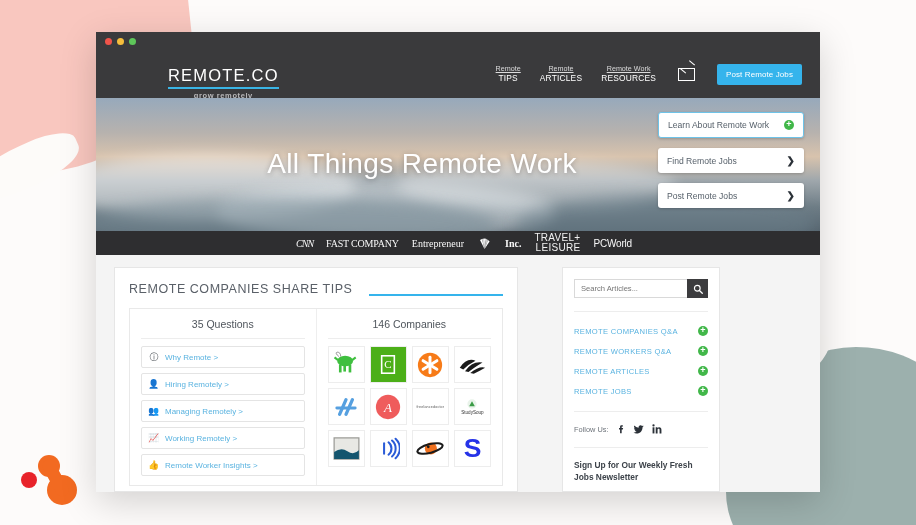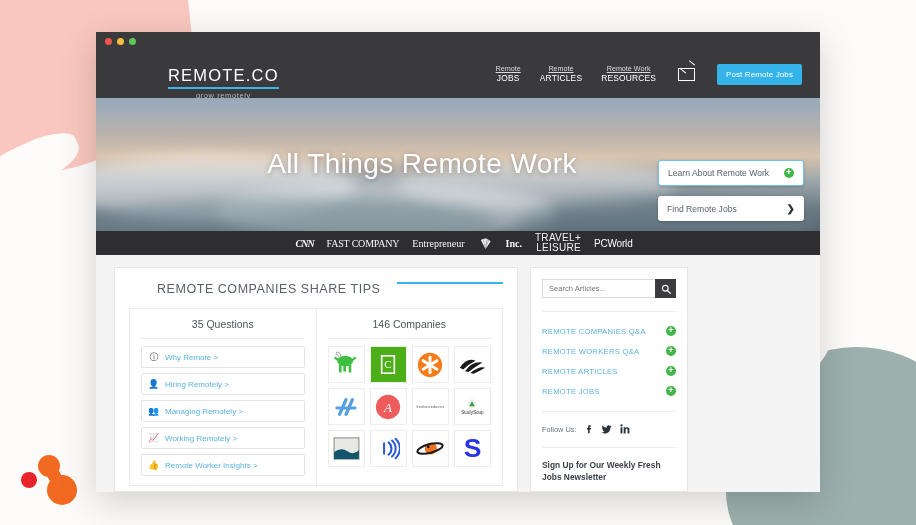--- a/index.html
+++ b/index.html
@@ -51,21 +51,21 @@
   .dot.red { background: #f0544a; } .dot.yellow { background: #f5bd3c; } .dot.green { background: #5ec65a; }
 
   
   .site-header {
     height: 48px; background: #3a3a3c;
     display: flex; align-items: center; padding: 0 18px 0 72px;
   }
   .brand { display: flex; flex-direction: column; align-items: center; margin-top: 17px; }
   .brand-name { color: #fff; font-size: 16.5px; letter-spacing: 1.2px; font-weight: 400; padding-bottom: 1px; }
   .brand-rule { width: 100%; height: 2px; background: #3ab5e6; margin: 1px 0 2px; }
-  .brand-tag { color: #b9b9bb; font-size: 7.5px; letter-spacing: .6px; }
+  .brand-tag { color: #b9b9bb; font-size: 7.5px; letter-spacing: .6px; font-weight: bold; }
   .nav { margin-left: auto; display: flex; align-items: center; gap: 19px; }
   .nav-item { text-align: center; line-height: 1.25; cursor: pointer; }
   .nav-top { display: block; color: #dcdcdd; font-size: 7.2px; text-decoration: underline; }
   .nav-bot { display: block; color: #fff; font-size: 8.4px; letter-spacing: .2px; }
   .mail-icon { width: 17px; height: 13px; border: 1.6px solid #fff; position: relative; margin: 0 3px; }
   .mail-icon::after{
     content:""; position:absolute; left:1px; top:0px; width:11px; height:7px;
     border-left:1.6px solid #fff; border-right:1.6px solid #fff;
     transform: rotate(-42deg) skewX(8deg); transform-origin: left top;
   }
@@ -88,46 +88,46 @@
     letter-spacing: .4px; padding-right: 72px;
     text-shadow: 0 1px 5px rgba(40,40,50,.35);
   }
   .hero-ctas { position: absolute; right: 16px; top: 14px; width: 146px; display: flex; flex-direction: column; gap: 10px; }
   .cta {
     background: #fff; border-radius: 3px; padding: 7px 9px;
     font-size: 8.6px; color: #56606a; display: flex; align-items: center;
     justify-content: space-between; cursor: pointer;
     box-shadow: 0 1px 3px rgba(0,0,0,.2);
   }
-  .cta.outlined { border: 1px solid #6ec3e8; margin-top: 48px; }
+  .cta.outlined { border: 1px solid #6ec3e8; }
   .plus-badge {
     width: 10px; height: 10px; border-radius: 50%; background: #41b749;
     color: #fff; font-size: 9px; line-height: 9px; text-align: center; font-weight: 700;
   }
   .chev { color: #2b3138; font-size: 10px; font-weight: 700; margin-left: 4px; }
 
   
   .press {
     height: 24px; background: #2e2e30; display: flex; align-items: center;
     justify-content: center; gap: 13px; color: #fff;
   }
   .press span { font-size: 10px; opacity: .97; }
-  .p-cnn { font-family: "Liberation Serif", serif; font-weight: 700; font-style: italic; letter-spacing: -1px; font-size: 12px; padding-left: 12px; }
+  .p-cnn { font-family: "Liberation Serif", serif; font-weight: 400; font-style: italic; letter-spacing: -1px; font-size: 12px; padding-left: 12px; }
   .p-fast { font-family: "Liberation Serif", serif; font-size: 9.5px; letter-spacing: -.2px; }
   .p-ent { font-family: "Liberation Serif", serif; font-size: 10.5px; }
   .p-inc { font-family: "Liberation Serif", serif; font-weight: 700; font-size: 14px; }
   .p-tl { font-size: 6.4px; line-height: 1.05; text-align: right; letter-spacing: .3px; }
   .p-pcw { font-size: 11px; letter-spacing: -.2px; }
   .peacock { width: 15px; height: 14px; position: relative; }
 
   
   .page-body { background: #f4f4f4; padding: 12px 18px 0; display: flex; gap: 12px; height: 237px; }
   .card { background: #fff; border: 1px solid #e6e6e6; }
   .main-card { width: 404px; padding: 14px 14px 0; }
-  .section-title-row { display: flex; align-items: flex-start; gap: 17px; margin-left: 28px; }
+  .section-title-row { display: flex; align-items: flex-end; gap: 17px; }
   .section-title { font-size: 12.5px; color: #5a6068; letter-spacing: .55px; font-weight: 400; white-space: nowrap; }
   .title-rule { height: 2px; background: #35b4ec; flex: 1; }
   .section-sub { font-size: 7.6px; color: #6d737a; margin-top: 10px; }
 
   .two-col { display: flex; margin-top: 12px; border: 1px solid #e9e9e9; }
   .col { flex: 1; padding: 9px 11px; }
   .col + .col { border-left: 1px solid #eee; }
   .col-head { text-align: center; font-size: 10.5px; color: #4f555c; padding-bottom: 8px; border-bottom: 1px solid #ededed; }
 
   .q-list { display: flex; flex-direction: column; gap: 5px; padding-top: 7px; }
@@ -138,21 +138,21 @@
   .q-label { font-size: 8px; color: #5ab3e0; }
   .q-icon { width: 10px; height: 10px; color: #4a4f55; display: flex; align-items: center; justify-content: center; font-size: 9px; }
 
   .logo-grid { display: grid; grid-template-columns: repeat(4, 1fr); gap: 5px; padding-top: 7px; }
   .logo-cell {
     aspect-ratio: 1/1; border: 1px solid #ededed; display: flex;
     align-items: center; justify-content: center; background: #fff; cursor: pointer; overflow: hidden;
   }
 
   
-  .sidebar { width: 158px; background: #fff; border: 1px solid #e6e6e6; padding: 11px 11px 0; }
+  .sidebar { width: 158px; background: #fff; border: 1px solid #e6e6e6; padding: 11px 11px 0; margin-left: 32px; }
   .search-row { display: flex; }
   .search-input {
     flex: 1; border: 1px solid #d9d9d9; border-right: 0; height: 19px;
     font-size: 7.6px; padding: 0 6px; color: #8b9096; font-family: inherit; outline: none;
   }
   .search-btn { width: 21px; height: 19px; background: #3c3c3e; border: 0; cursor: pointer; display:flex; align-items:center; justify-content:center; }
   .side-links { margin-top: 13px; border-top: 1px solid #ededed; padding-top: 9px; }
   .side-link { display: flex; align-items: center; justify-content: space-between; padding: 5px 0; cursor: pointer; }
   .side-link-label { font-size: 7.6px; color: #5ab3e0; letter-spacing: .3px; }
   .follow-row { display: flex; align-items: center; gap: 8px; margin-top: 10px; border-top: 1px solid #ededed; padding-top: 11px; }
@@ -184,21 +184,21 @@
 
     <div class="site-header">
       <div class="brand">
         <span class="brand-name">REMOTE.CO</span>
         <span class="brand-rule"></span>
         <span class="brand-tag">grow remotely</span>
       </div>
       <div class="nav">
         <div class="nav-item">
           <span class="nav-top">Remote</span>
-          <span class="nav-bot">JOBS</span>
+          <span class="nav-bot">TIPS</span>
         </div>
         <div class="nav-item">
           <span class="nav-top">Remote</span>
           <span class="nav-bot">ARTICLES</span>
         </div>
         <div class="nav-item">
           <span class="nav-top">Remote Work</span>
           <span class="nav-bot">RESOURCES</span>
         </div>
         <div class="mail-icon"></div>

